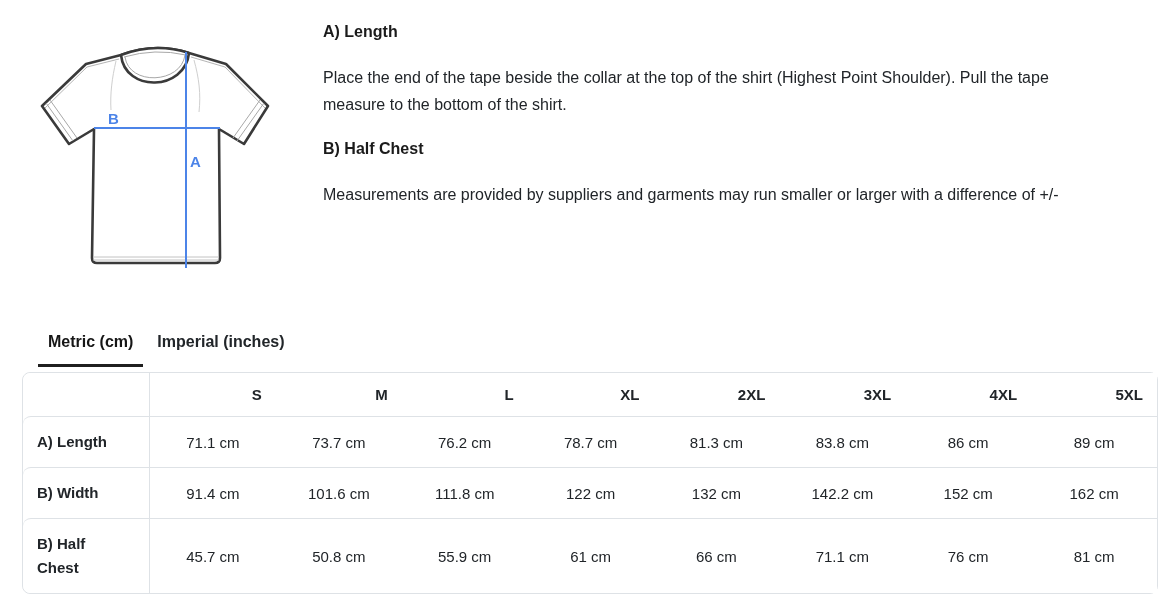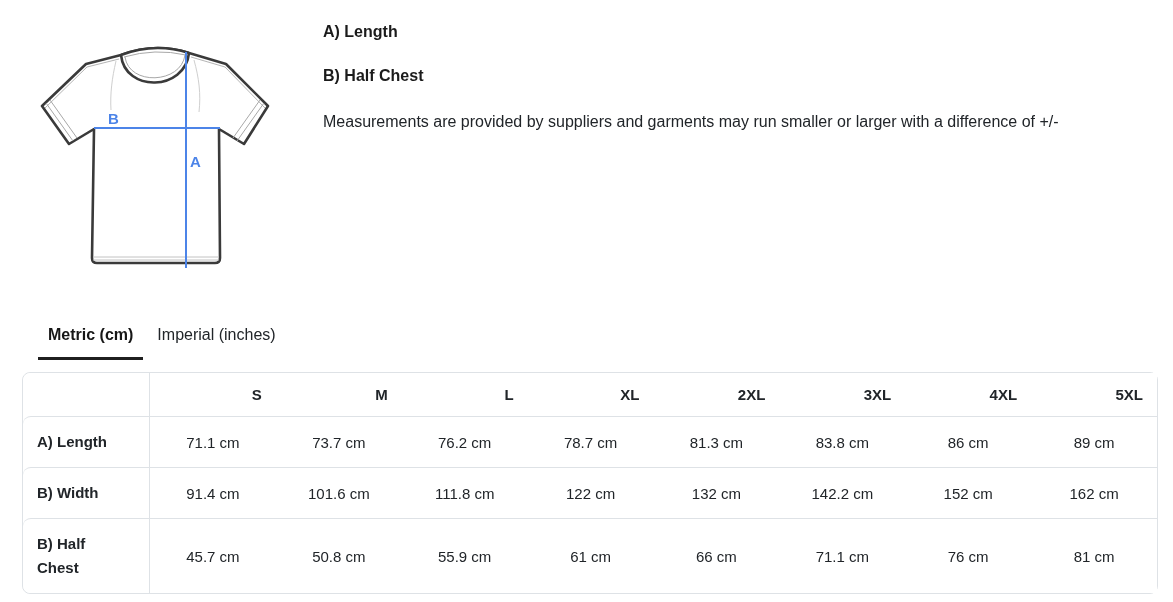--- a/index.html
+++ b/index.html
@@ -15,27 +15,27 @@
 
   
   .instructions{position:absolute;left:323px;top:20px;width:830px;}
   .instructions h3{
     font-size:16px;line-height:24px;font-weight:bold;margin:0 0 20px 0;color:#1b1b1b;
   }
   .instructions .para{margin:0 0 19px 0;}
   .instructions .para .line{font-size:16px;line-height:27px;color:#212529;}
 
   
-  .tabs{position:absolute;left:38px;top:324px;display:flex;align-items:flex-start;}
+  .tabs{position:absolute;left:38px;top:331px;display:flex;align-items:flex-start;}
   .tab{
     font-size:16px;line-height:22px;padding:0 10px 11px 10px;cursor:pointer;
     border-bottom:3px solid transparent;color:#212529;white-space:nowrap;
   }
   .tab.active{font-weight:bold;border-bottom-color:#1f1f1f;color:#161616;}
-  .tab + .tab{margin-left:4px;}
+  .tab + .tab{margin-left:4px;font-weight:bold;}
 
   
   .size-table{
     position:absolute;left:22px;top:372px;width:1136px;
     border-collapse:separate;border-spacing:0;table-layout:fixed;
     border:1px solid #dee2e6;border-radius:8px;
     font-size:15px;color:#212529;
   }
   .size-table th,.size-table td{
     padding:13px 14px;vertical-align:middle;background:#fff;
@@ -74,20 +74,24 @@
 
     <path d="M64,92 L190,92" fill="none" stroke="#4c84e8" stroke-width="2"></path>
     <path d="M156,16 L156,232" fill="none" stroke="#4c84e8" stroke-width="2"></path>
     <text x="78" y="88" font-size="15" font-weight="bold" fill="#4c84e8">B</text>
     <text x="160" y="131" font-size="15" font-weight="bold" fill="#4c84e8">A</text>
   </svg>
 </div>
 
 <div class="instructions">
   <h3>A) Length</h3>
+  <div class="para">
+    <div class="line">Place the end of the tape beside the collar at the top of the shirt (Highest Point Shoulder). Pull the tape</div>
+    <div class="line">measure to the bottom of the shirt.</div>
+  </div>
   <h3>B) Half Chest</h3>
   <div class="para">
     <div class="line">Measurements are provided by suppliers and garments may run smaller or larger with a difference of +/-</div>
   </div>
 </div>
 
 <div class="tabs">
   <div class="tab active">Metric (cm)</div>
   <div class="tab">Imperial (inches)</div>
 </div>

